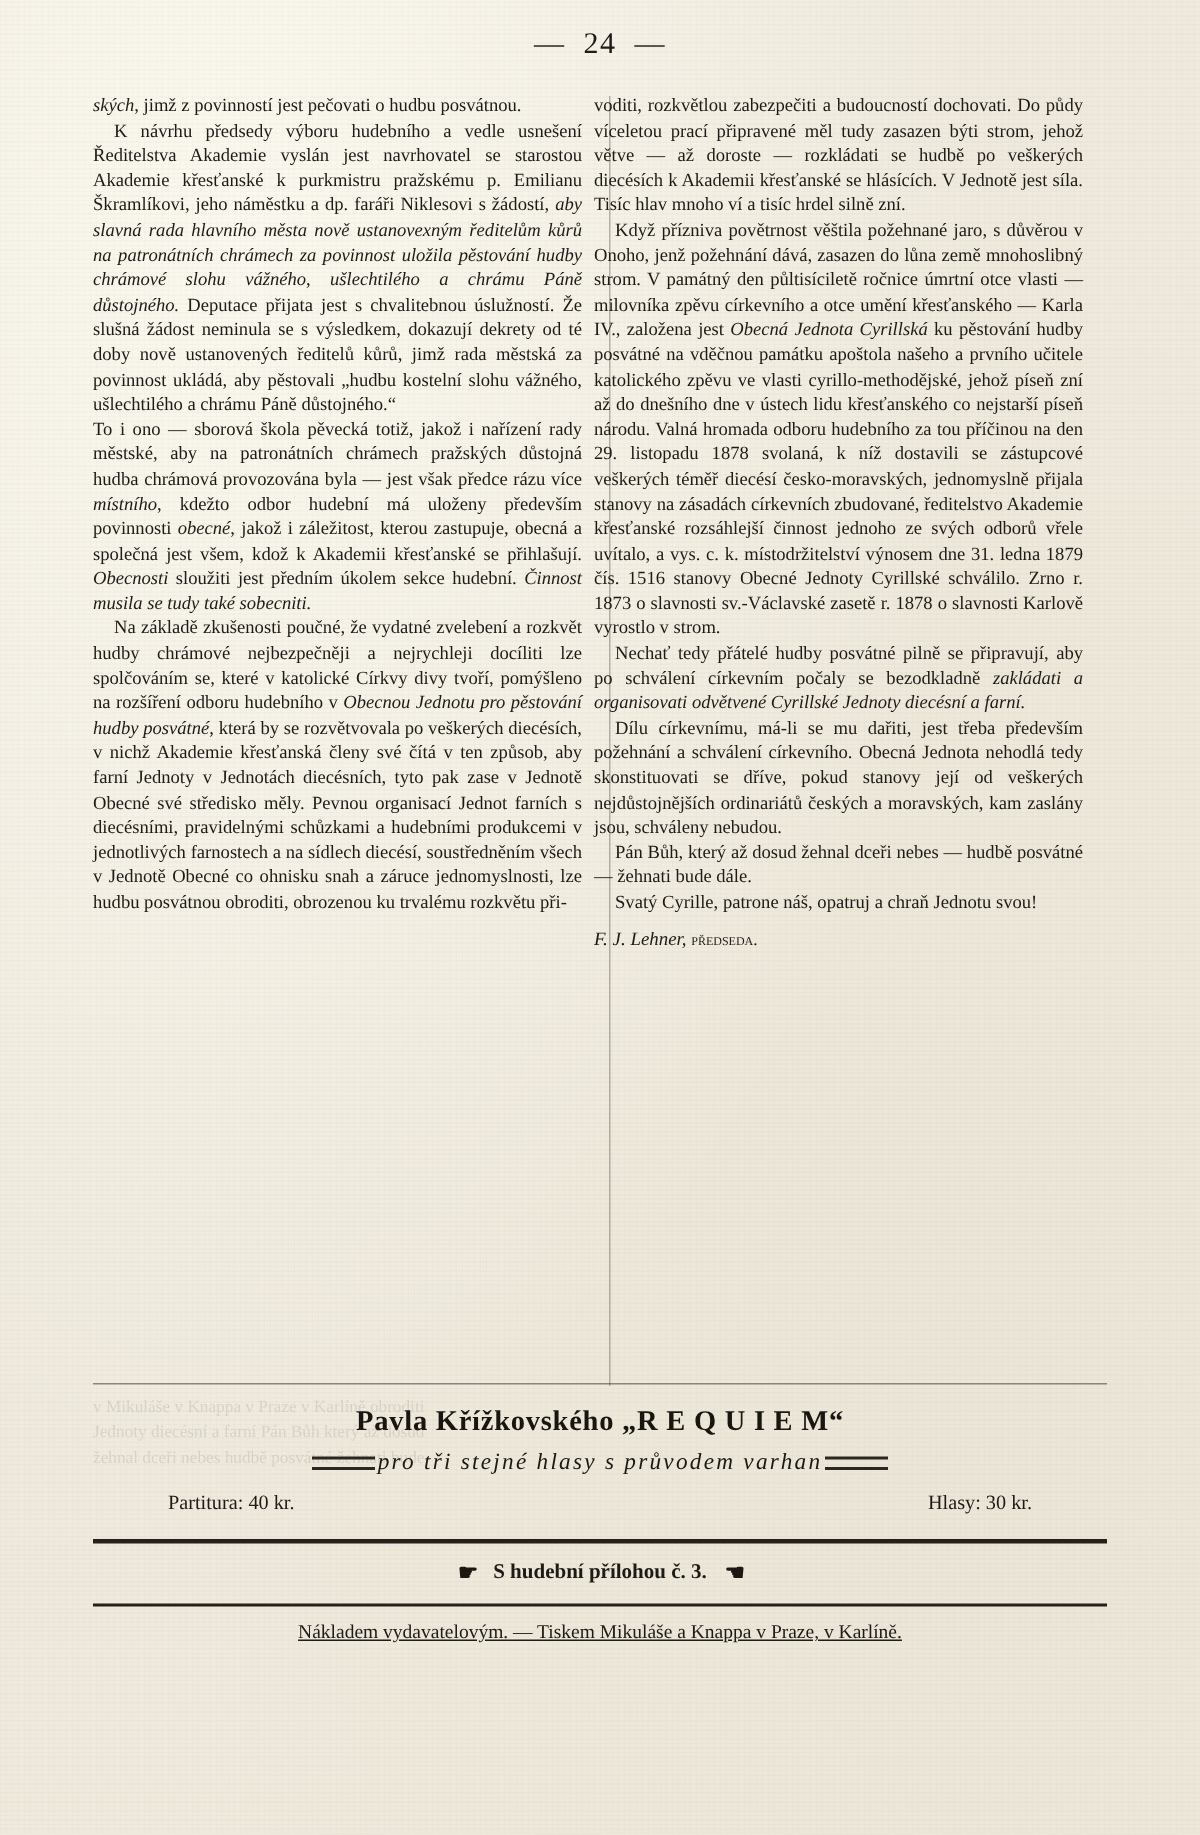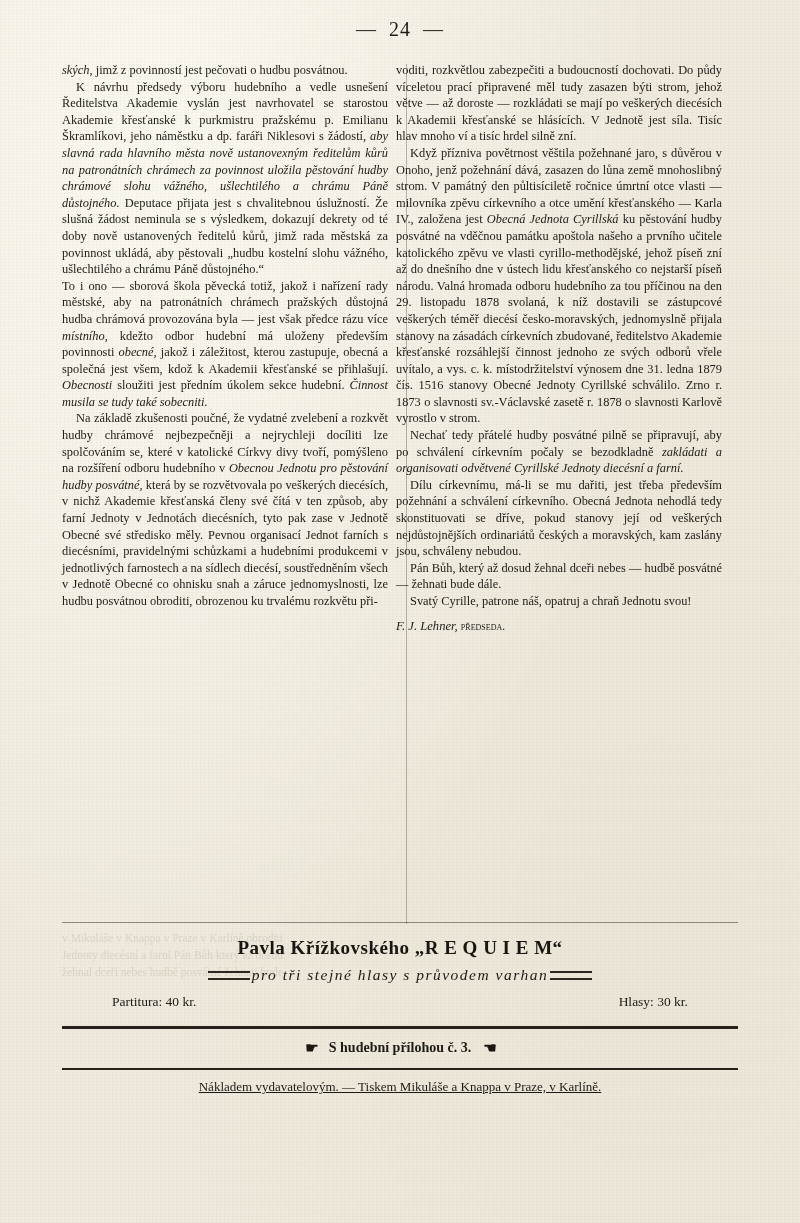--- a/index.html
+++ b/index.html
@@ -212,21 +212,21 @@
   <div class="divider-vert"></div>
 
   <div class="columns">
     <div class="col">
       <p class="noindent"><i>ských</i>, jimž z povinností jest pečovati o hudbu posvátnou.</p>
       <p>K návrhu předsedy výboru hudebního a vedle usnešení Ředitelstva Akademie vyslán jest navrhovatel se starostou Akademie křesťanské k purkmistru pražskému p. Emilianu Škramlíkovi, jeho náměstku a dp. faráři Niklesovi s žádostí, <i>aby slavná rada hlavního města nově ustanovexným ředitelům kůrů na patronátních chrámech za povinnost uložila pěstování hudby chrámové slohu vážného, ušlechtilého a chrámu Páně důstojného.</i> Deputace přijata jest s chvalitebnou úslužností. Že slušná žádost neminula se s výsledkem, dokazují dekrety od té doby nově ustanovených ředitelů kůrů, jimž rada městská za povinnost ukládá, aby pěstovali „hudbu kostelní slohu vážného, ušlechtilého a chrámu Páně důstojného.“</p>
       <p class="dotindent">To i ono — sborová škola pěvecká totiž, jakož i nařízení rady městské, aby na patronátních chrámech pražských důstojná hudba chrámová provozována byla — jest však předce rázu více <i>místního</i>, kdežto odbor hudební má uloženy především povinnosti <i>obecné</i>, jakož i záležitost, kterou zastupuje, obecná a společná jest všem, kdož k Akademii křesťanské se přihlašují. <i>Obecnosti</i> sloužiti jest předním úkolem sekce hudební. <i>Činnost musila se tudy také sobecniti.</i></p>
       <p>Na základě zkušenosti poučné, že vydatné zvelebení a rozkvět hudby chrámové nejbezpečněji a nejrychleji docíliti lze spolčováním se, které v katolické Církvy divy tvoří, pomýšleno na rozšíření odboru hudebního v <i>Obecnou Jednotu pro pěstování hudby posvátné,</i> která by se rozvětvovala po veškerých diecésích, v nichž Akademie křesťanská členy své čítá v ten způsob, aby farní Jednoty v Jednotách diecésních, tyto pak zase v Jednotě Obecné své středisko měly. Pevnou organisací Jednot farních s diecésními, pravidelnými schůzkami a hudebními produkcemi v jednotlivých farnostech a na sídlech diecésí, soustředněním všech v Jednotě Obecné co ohnisku snah a záruce jednomyslnosti, lze hudbu posvátnou obroditi, obrozenou ku trvalému rozkvětu při-</p>
     </div>
     <div class="col">
-      <p class="noindent">voditi, rozkvětlou zabezpečiti a budoucností dochovati. Do půdy víceletou prací připravené měl tudy zasazen býti strom, jehož větve — až doroste — rozkládati se mají po veškerých diecésích k Akademii křesťanské se hlásících. V Jednotě jest síla. Tisíc hlav mnoho ví a tisíc hrdel silně zní.</p>
+      <p class="noindent">voditi, rozkvětlou zabezpečiti a budoucností dochovati. Do půdy víceletou prací připravené měl tudy zasazen býti strom, jehož větve — až doroste — rozkládati se hudbě po veškerých diecésích k Akademii křesťanské se hlásících. V Jednotě jest síla. Tisíc hlav mnoho ví a tisíc hrdel silně zní.</p>
       <p>Když přízniva povětrnost věštila požehnané jaro, s důvěrou v Onoho, jenž požehnání dává, zasazen do lůna země mnohoslibný strom. V památný den půltisíciletě ročnice úmrtní otce vlasti — milovníka zpěvu církevního a otce umění křesťanského — Karla IV., založena jest <i>Obecná Jednota Cyrillská</i> ku pěstování hudby posvátné na vděčnou památku apoštola našeho a prvního učitele katolického zpěvu ve vlasti cyrillo-methodějské, jehož píseň zní až do dnešního dne v ústech lidu křesťanského co nejstarší píseň národu. Valná hromada odboru hudebního za tou příčinou na den 29. listopadu 1878 svolaná, k níž dostavili se zástupcové veškerých téměř diecésí česko-moravských, jednomyslně přijala stanovy na zásadách církevních zbudované, ředitelstvo Akademie křesťanské rozsáhlejší činnost jednoho ze svých odborů vřele uvítalo, a vys. c. k. místodržitelství výnosem dne 31. ledna 1879 čís. 1516 stanovy Obecné Jednoty Cyrillské schválilo. Zrno r. 1873 o slavnosti sv.-Václavské zasetě r. 1878 o slavnosti Karlově vyrostlo v strom.</p>
       <p>Nechať tedy přátelé hudby posvátné pilně se připravují, aby po schválení církevním počaly se bezodkladně <i>zakládati a organisovati odvětvené Cyrillské Jednoty diecésní a farní.</i></p>
       <p>Dílu církevnímu, má-li se mu dařiti, jest třeba především požehnání a schválení církevního. Obecná Jednota nehodlá tedy skonstituovati se dříve, pokud stanovy její od veškerých nejdůstojnějších ordinariátů českých a moravských, kam zaslány jsou, schváleny nebudou.</p>
       <p>Pán Bůh, který až dosud žehnal dceři nebes — hudbě posvátné — žehnati bude dále.</p>
       <p>Svatý Cyrille, patrone náš, opatruj a chraň Jednotu svou!</p>
       <div class="signature">
         <span>F. J. Lehner,</span>
         <span class="small">předseda.</span>
       </div>
     </div>

